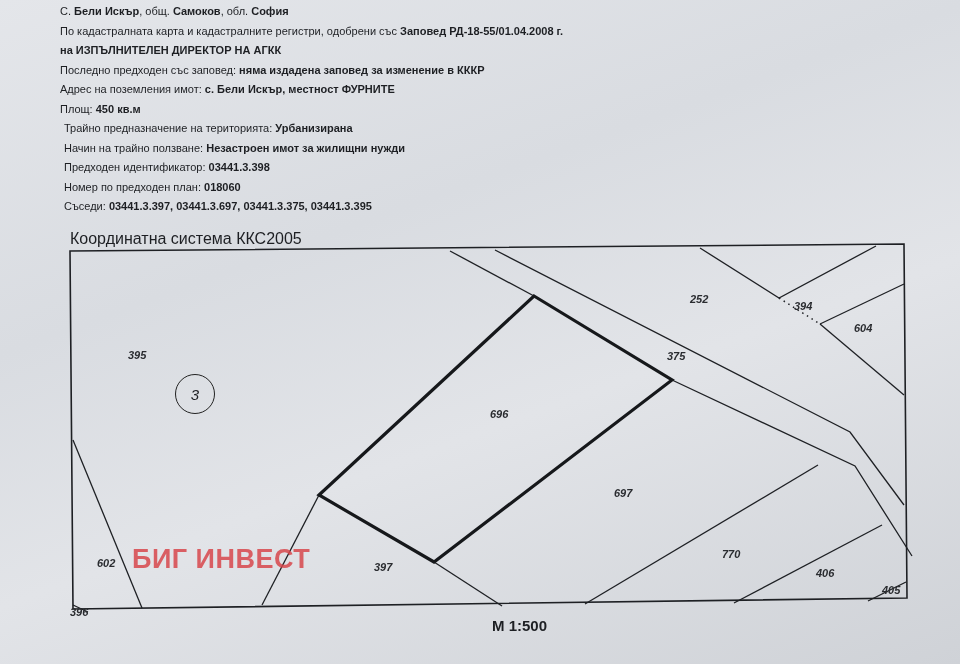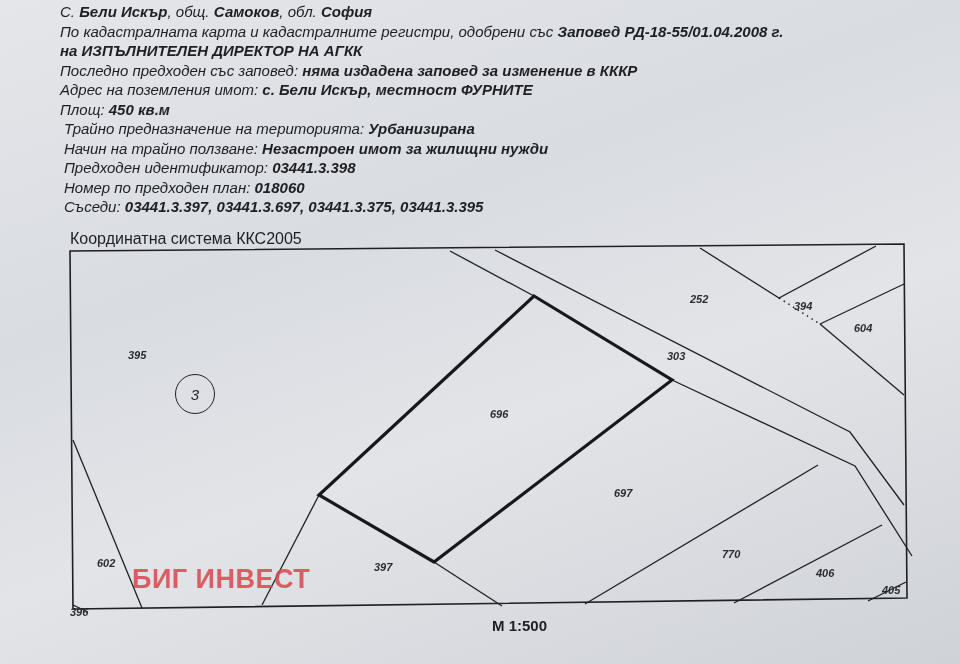--- a/index.html
+++ b/index.html
@@ -1,27 +1,27 @@
 <!DOCTYPE html>
 <html><head>
 <meta charset="utf-8">
 <style>
   html,body{margin:0;padding:0;}
   body{width:960px;height:664px;overflow:hidden;position:relative;
        background:linear-gradient(160deg,#e4e6ea 0%,#d9dce1 35%,#e2e4e8 60%,#cfd2d7 100%);
        font-family:"Liberation Sans",sans-serif;color:#1d1f23;}
-  .hdr{position:absolute;left:60px;top:2px;font-size:15px;line-height:19.5px;font-style:italic;}
+  .hdr{position:absolute;left:60px;top:2px;font-size:11px;line-height:19.5px;}
   .hdr .row{white-space:nowrap;}
   .hdr b{font-weight:bold;}
   .coord{position:absolute;left:70px;top:230px;font-size:16px;white-space:nowrap;}
   svg.map{position:absolute;left:0;top:0;}
   .lbl{position:absolute;font-size:11px;font-weight:bold;font-style:italic;color:#2a2c30;}
   .circle{position:absolute;left:175px;top:374px;width:38px;height:38px;border:1.5px solid #222;border-radius:50%;
           display:flex;align-items:center;justify-content:center;font-size:15px;font-style:italic;}
-  .wm{position:absolute;left:132px;top:564px;font-size:27px;font-weight:bold;color:rgba(215,70,75,0.85);letter-spacing:0.5px;white-space:nowrap;text-align:right;}
+  .wm{position:absolute;left:132px;top:544px;font-size:27px;font-weight:bold;color:rgba(215,70,75,0.85);letter-spacing:0.5px;white-space:nowrap;text-align:right;}
   .scale{position:absolute;left:470px;top:617px;font-size:15px;font-weight:bold;white-space:nowrap;margin-left:22px;}
 </style>
 </head>
 <body>
 
 <div class="hdr">
   <div class="row">
     <span>С. </span><b>Бели Искър</b><span>, общ. </span><b>Самоков</b><span>, обл. </span><b>София</b>
   </div>
   <div class="row">
@@ -64,21 +64,21 @@
     <line x1="868" y1="601" x2="906" y2="582"></line>
     <line x1="73" y1="605" x2="88" y2="612"></line>
   </g>
   <polygon points="534,296 672,380 434,562 319,495" fill="none" stroke="#16181b" stroke-width="3.2"></polygon>
 </svg>
 
 <div class="lbl" style="left:128px;top:349px">395</div>
 <div class="lbl" style="left:690px;top:293px">252</div>
 <div class="lbl" style="left:794px;top:300px">394</div>
 <div class="lbl" style="left:854px;top:322px">604</div>
-<div class="lbl" style="left:667px;top:350px">303</div>
+<div class="lbl" style="left:667px;top:350px">375</div>
 <div class="lbl" style="left:490px;top:408px">696</div>
 <div class="lbl" style="left:614px;top:487px">697</div>
 <div class="lbl" style="left:374px;top:561px">397</div>
 <div class="lbl" style="left:97px;top:557px">602</div>
 <div class="lbl" style="left:722px;top:548px">770</div>
 <div class="lbl" style="left:816px;top:567px">406</div>
 <div class="lbl" style="left:882px;top:584px">405</div>
 <div class="lbl" style="left:70px;top:606px">396</div>
 
 <div class="circle">

